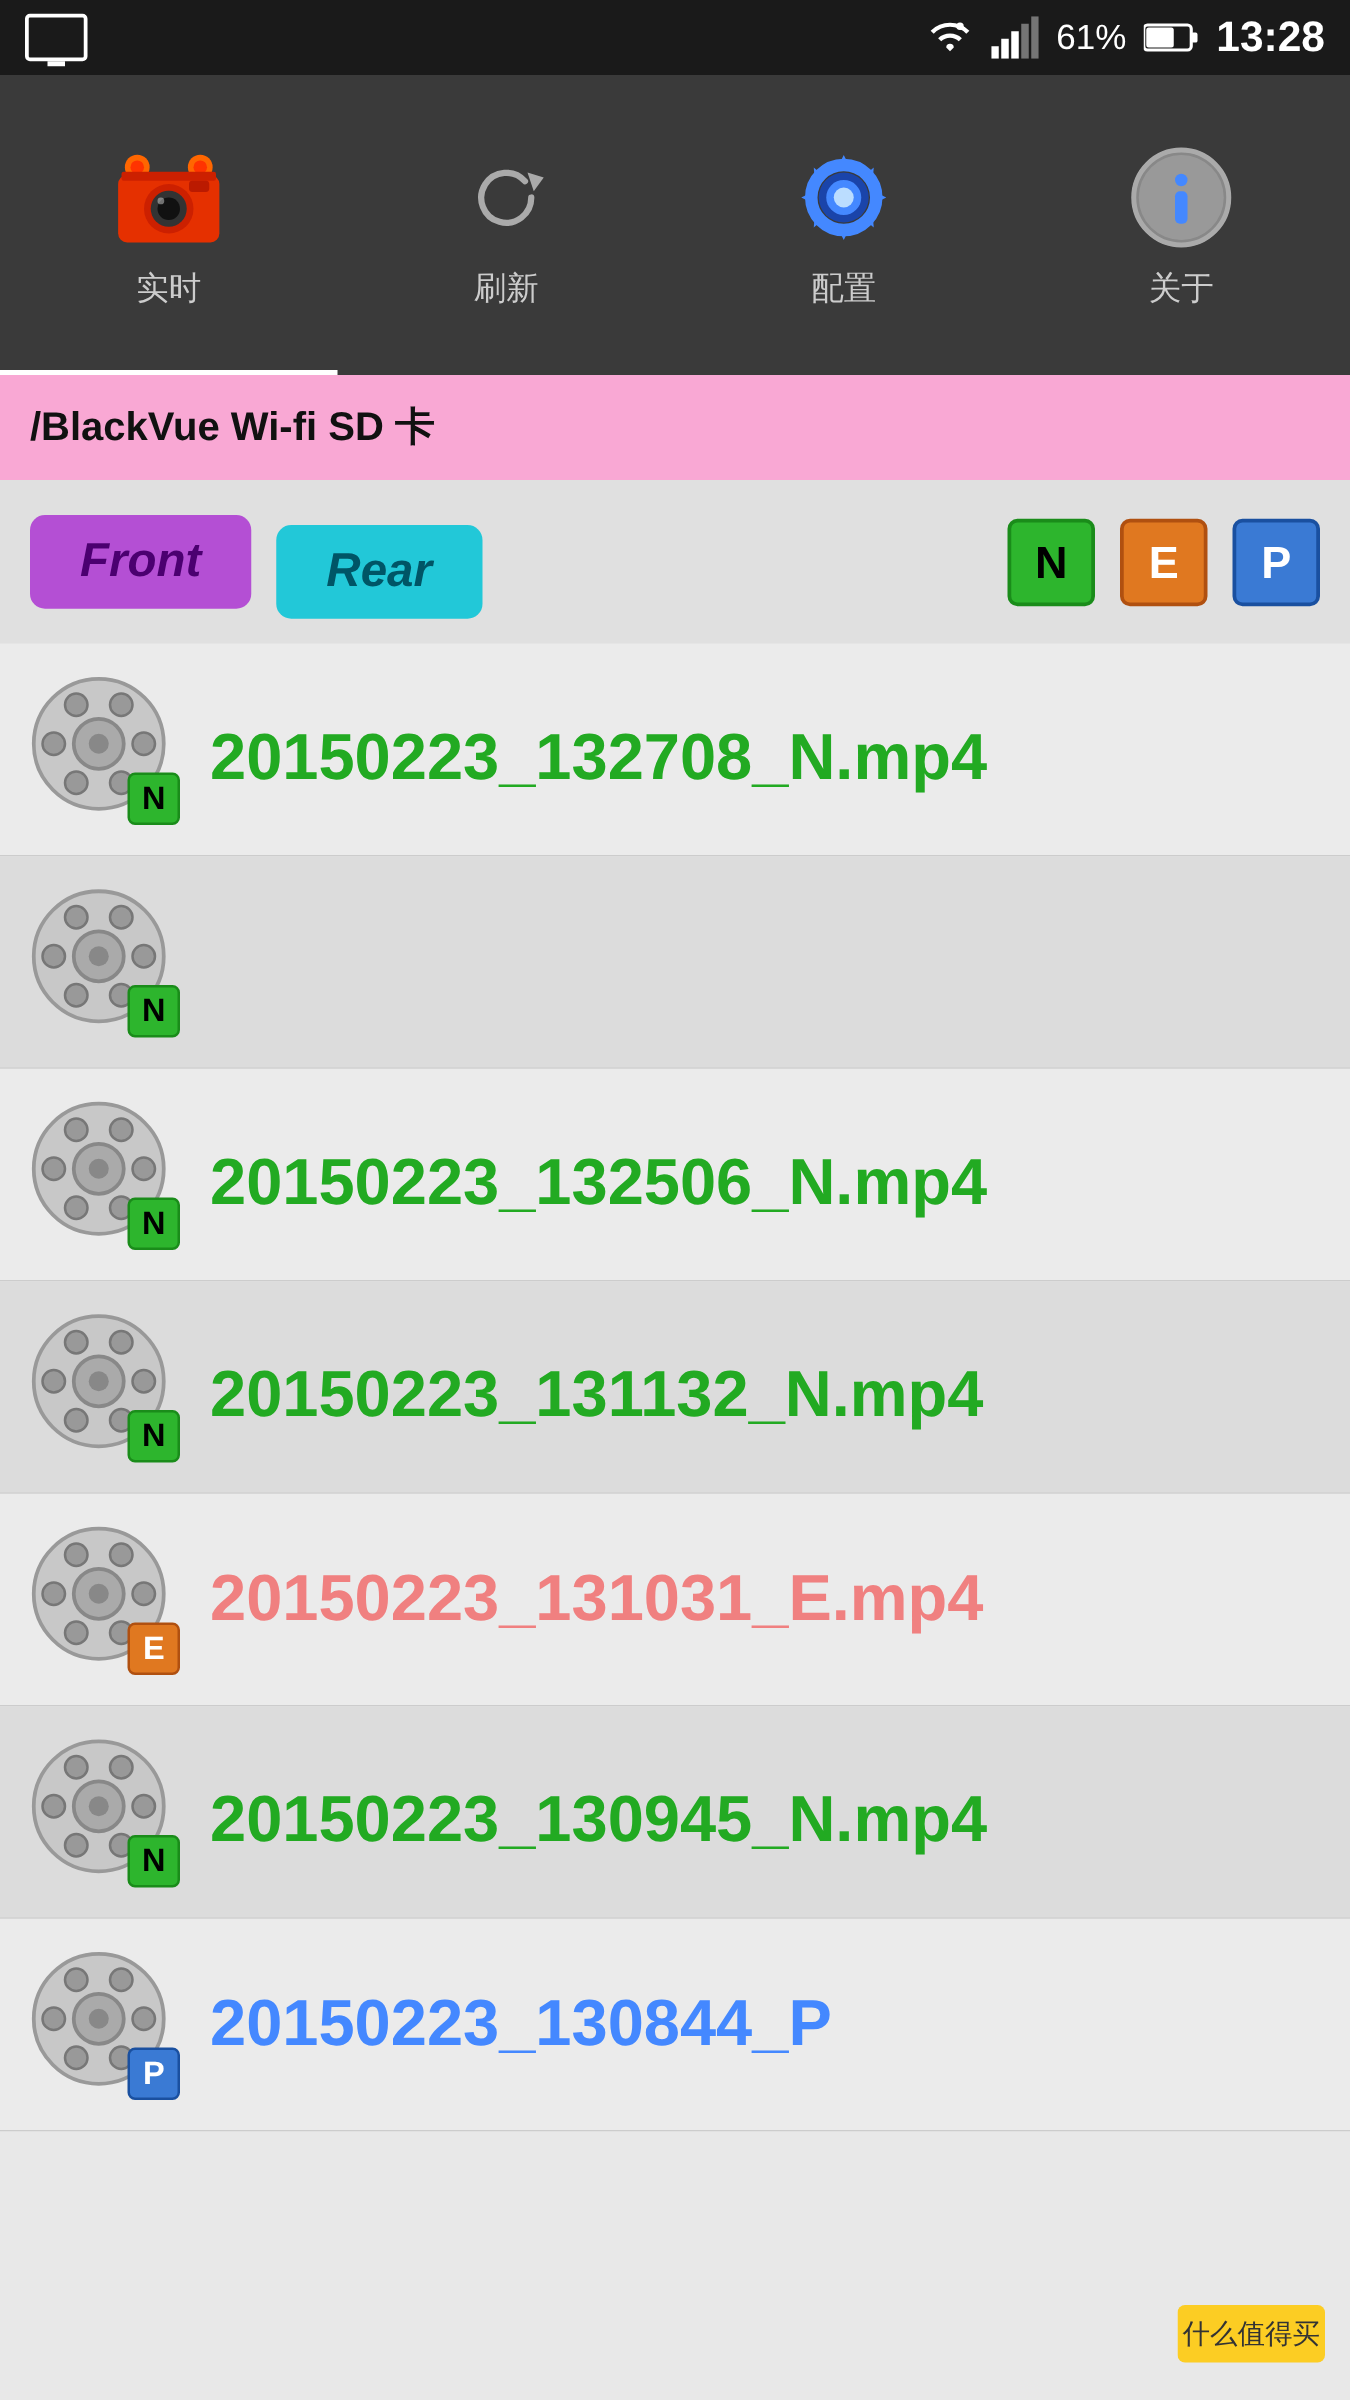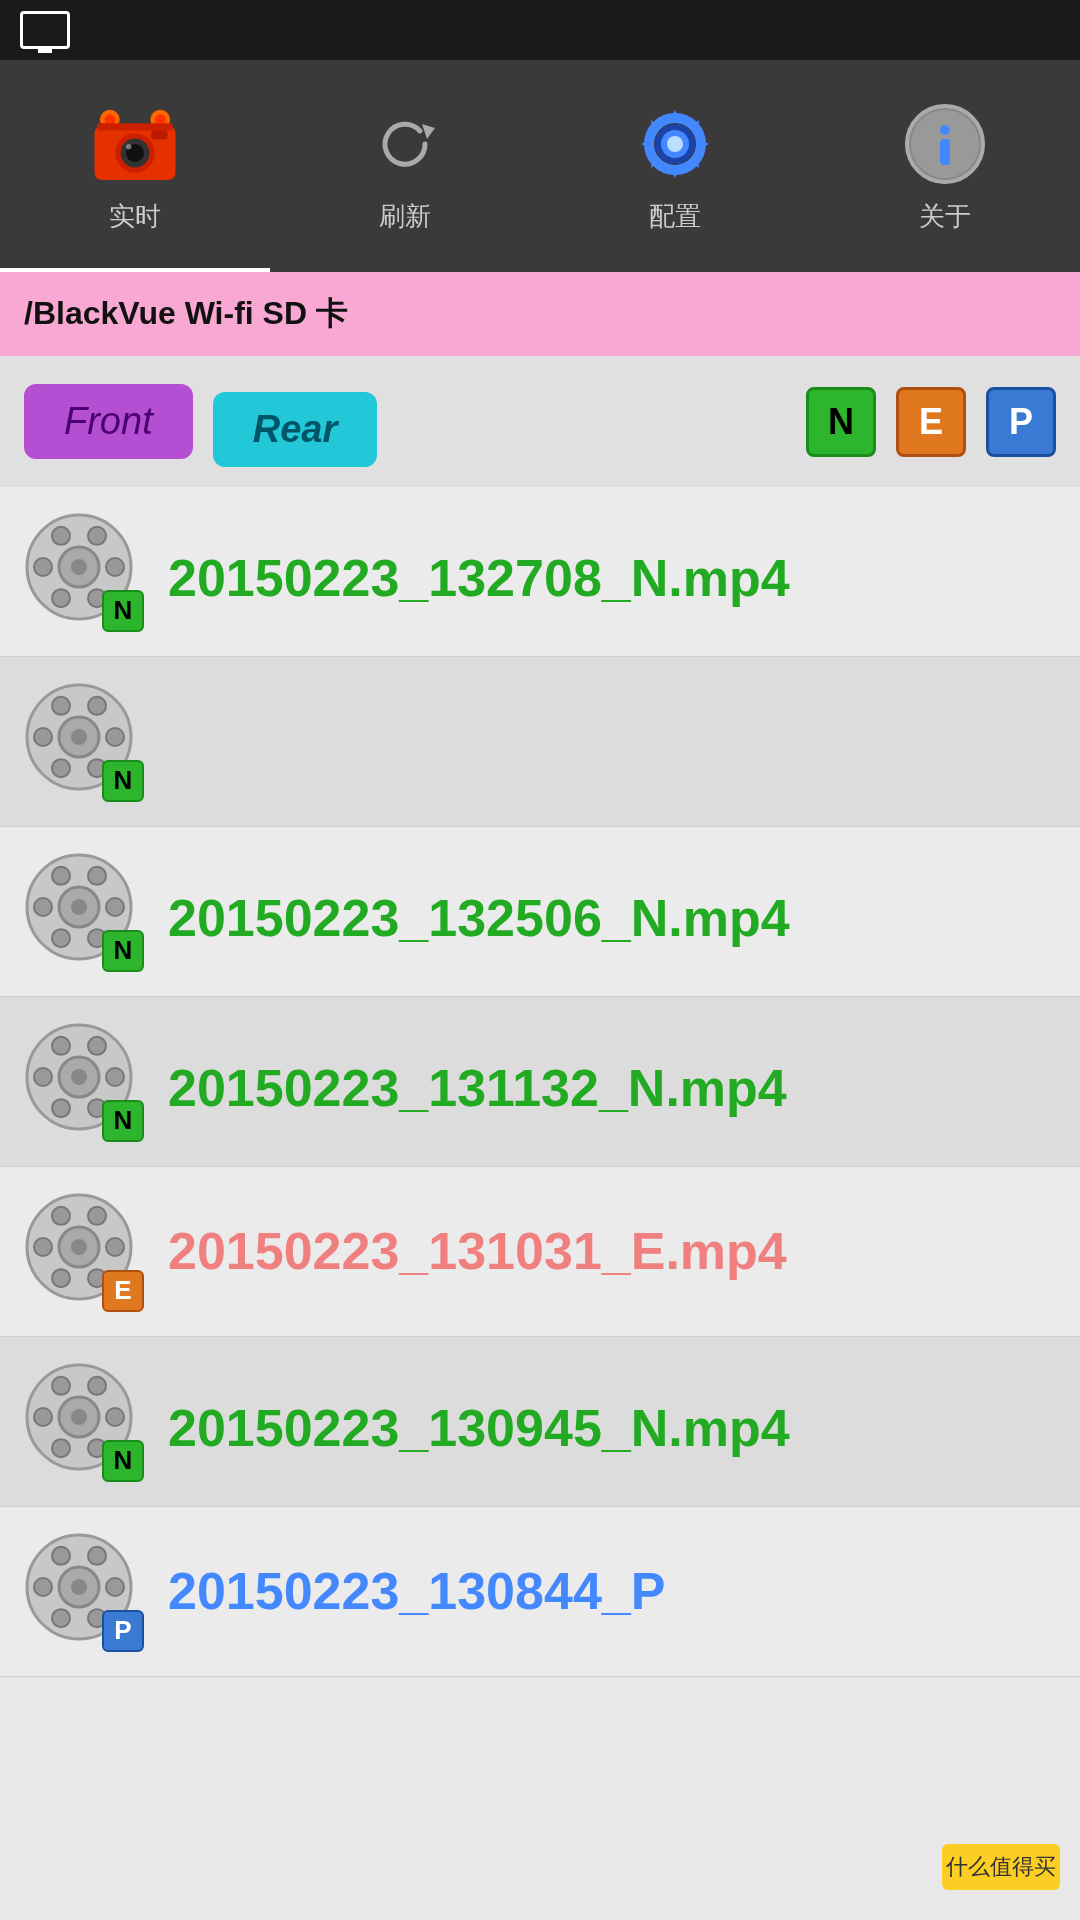--- a/index.html
+++ b/index.html
@@ -57,21 +57,21 @@
       color: white;
     }
 
     
     .nav-bar {
       width: 100%;
       background: #3a3a3a;
       display: flex;
       flex-direction: row;
       align-items: stretch;
-      height: 212px;
+      height: 240px;
       position: relative;
     }
     .nav-item {
       flex: 1;
       display: flex;
       flex-direction: column;
       align-items: center;
       justify-content: center;
       gap: 10px;
       cursor: pointer;
@@ -112,21 +112,21 @@
       background: #e0e0e0;
       padding: 20px 24px;
       display: flex;
       align-items: center;
       gap: 20px;
     }
     .btn-front {
       background: #b44fd4;
       color: #4b0070;
       font-size: 38px;
-      font-weight: normal;
+      font-weight: bold;
       border-radius: 12px;
       padding: 16px 40px;
       border: none;
       cursor: pointer;
       font-style: italic;
     }
     .btn-rear {
       background: #22c8d8;
       color: #005566;
       font-size: 38px;
@@ -245,20 +245,46 @@
       border-radius: 6px;
       z-index: 999;
     }
   </style>
 </head>
 <body>
 
 <div class="status-bar">
   <div class="status-bar-left">
     <div class="screen-icon"></div>
+  </div>
+  <div class="status-bar-right">
+
+    <svg width="38" height="34" viewBox="0 0 38 34" fill="white">
+      <path d="M19 28 l3-3 a1 1 0 0 0-6 0z"></path>
+      <path d="M12 20 a10 10 0 0 1 14 0l2.5-2.5a14 14 0 0 0-19 0z"></path>
+      <path d="M6 14 a18 18 0 0 1 26 0l2.5-2.5a22 22 0 0 0-31 0z"></path>
+      <circle cx="27" cy="8" r="3" fill="white"></circle>
+    </svg>
+
+    <svg width="38" height="34" viewBox="0 0 38 34" fill="white">
+      <rect x="0" y="24" width="6" height="10"></rect>
+      <rect x="8" y="18" width="6" height="16"></rect>
+      <rect x="16" y="12" width="6" height="22"></rect>
+      <rect x="24" y="6" width="6" height="28" opacity="0.4"></rect>
+      <rect x="32" y="0" width="6" height="34" opacity="0.4"></rect>
+    </svg>
+
+    <span style="font-size:28px;color:white;">61%</span>
+    <svg width="44" height="24" viewBox="0 0 44 24" fill="none">
+      <rect x="0" y="2" width="38" height="20" rx="3" stroke="white" stroke-width="2.5"></rect>
+      <rect x="38" y="8" width="5" height="8" rx="1.5" fill="white"></rect>
+      <rect x="2" y="4" width="22" height="16" rx="2" fill="white"></rect>
+    </svg>
+
+    <span class="time-text">13:28</span>
   </div>
 </div>
 
 <div class="nav-bar">
 
   <div class="nav-item active">
     <div class="nav-icon">
       <svg width="100" height="90" viewBox="0 0 100 90">
 
         <rect x="5" y="25" width="90" height="60" rx="8" fill="#e53000"></rect>

